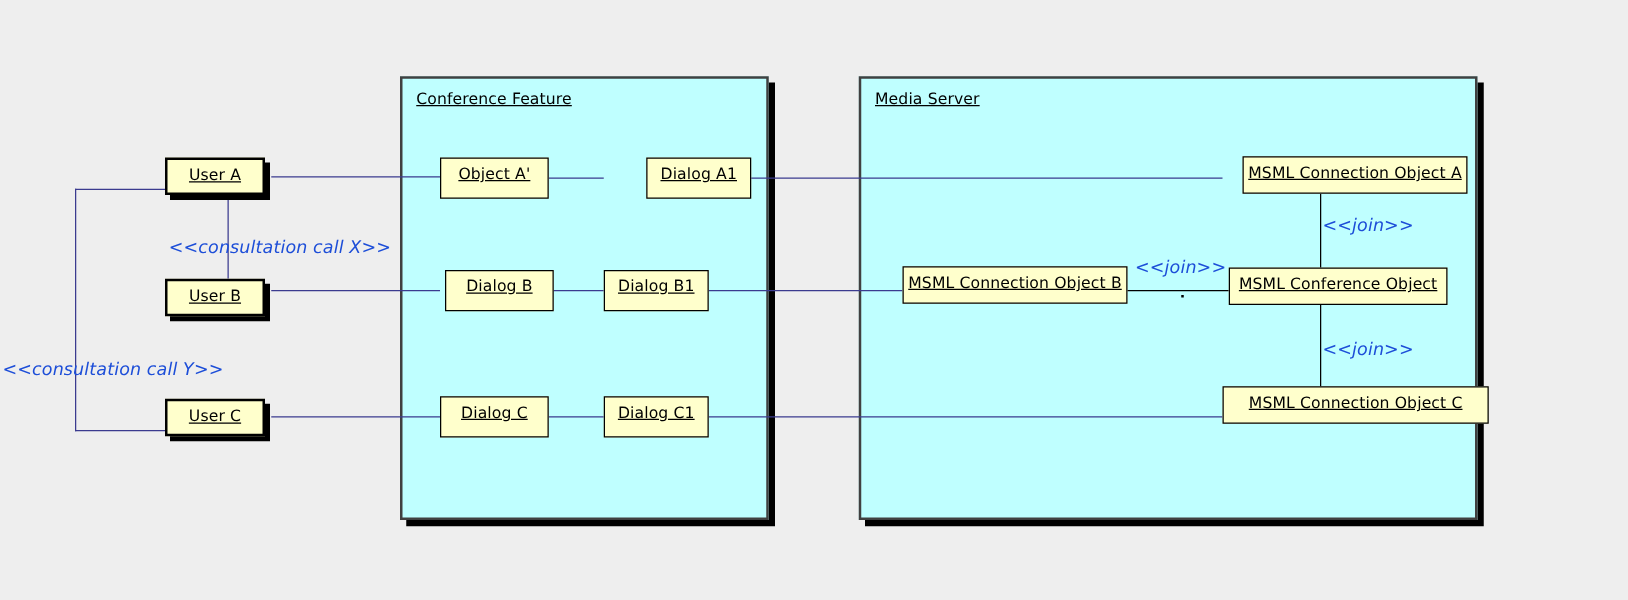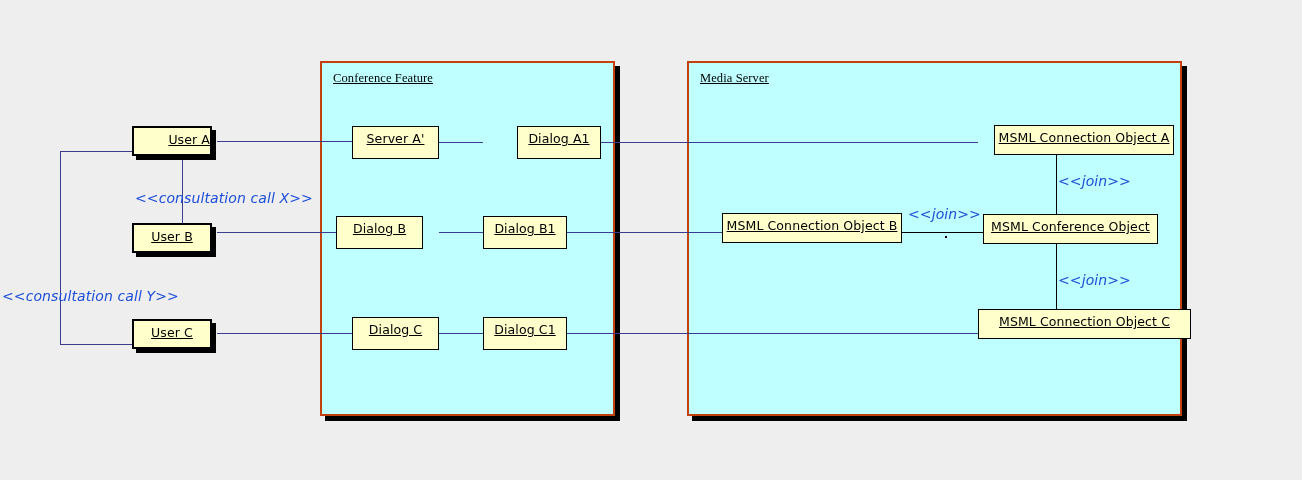--- a/index.html
+++ b/index.html
@@ -18,24 +18,23 @@
     position: relative;
     width: 1302px;
     height: 480px;
     background: #eeeeee;
   }
 
   
   .package {
     position: absolute;
     background: #bfffff;
-    border: 2px solid #c2410c;
+    border: 2px solid #404040;
     box-sizing: border-box;
     box-shadow: 5px 5px 0 0 #000000;
-    font-family: Liberation Serif, serif;
   }
   .package-title {
     position: absolute;
     top: 8px;
     left: 11px;
     font-size: 12.5px;
     color: #000000;
     text-decoration: underline;
     white-space: nowrap;
     letter-spacing: 0.1px;
@@ -135,41 +134,41 @@
   <div class="line v" style="left:60px; top:151px; width:1px; height:194px;"></div>
   <div class="line h" style="left:60px; top:344px; width:72px;"></div>
 
   <div class="line h black" style="left:901px; top:232px; width:82px;"></div>
   <div class="dot" style="left:945px; top:236px;"></div>
 
   <div class="line v black" style="left:1056px; top:155px; width:1px; height:60px;"></div>
 
   <div class="line v black" style="left:1056px; top:244px; width:1px; height:66px;"></div>
 
-  <div class="obj actor" style="left:132px; top:126px; width:80px; height:30px;justify-content:flex-end;">
+  <div class="obj actor" style="left:132px; top:126px; width:80px; height:30px;">
     <span class="obj-label">User A</span>
   </div>
 
   <div class="obj actor" style="left:132px; top:223px; width:80px; height:30px;">
     <span class="obj-label">User B</span>
   </div>
 
   <div class="obj actor" style="left:132px; top:319px; width:80px; height:30px;">
     <span class="obj-label">User C</span>
   </div>
 
   <div class="obj plain" style="left:352px; top:126px; width:87px; height:33px;">
-    <span class="obj-label">Server A'</span>
+    <span class="obj-label">Object A'</span>
   </div>
 
   <div class="obj plain" style="left:483px; top:126px; width:84px; height:33px;margin-left:34px;">
     <span class="obj-label">Dialog A1</span>
   </div>
 
-  <div class="obj plain" style="left:336px; top:216px; width:87px; height:33px;">
+  <div class="obj plain" style="left:356px; top:216px; width:87px; height:33px;">
     <span class="obj-label">Dialog B</span>
   </div>
 
   <div class="obj plain" style="left:483px; top:216px; width:84px; height:33px;">
     <span class="obj-label">Dialog B1</span>
   </div>
 
   <div class="obj plain" style="left:352px; top:317px; width:87px; height:33px;">
     <span class="obj-label">Dialog C</span>
   </div>

